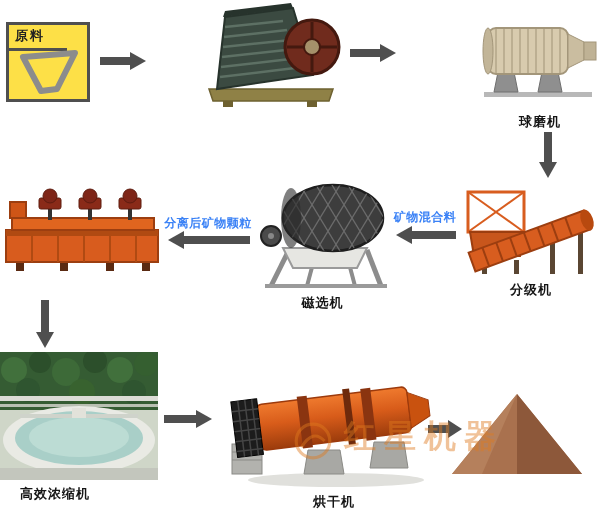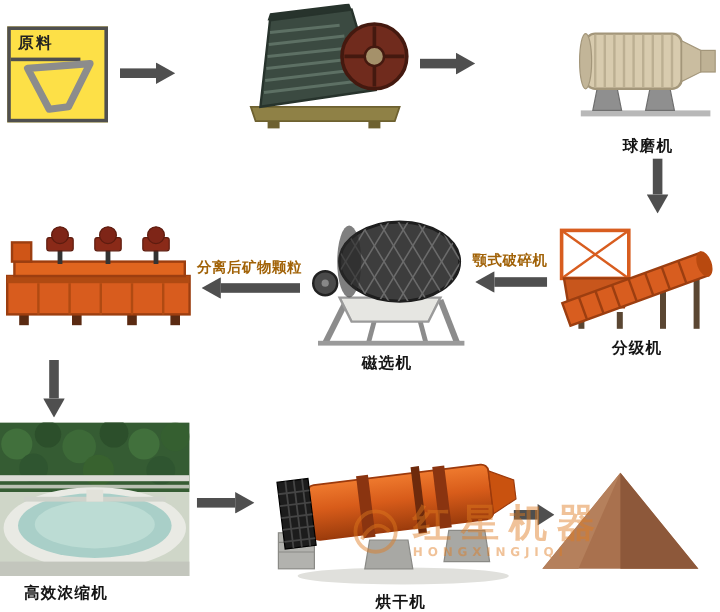--- a/index.html
+++ b/index.html
@@ -4,27 +4,27 @@
 <style>
   *{margin:0;padding:0;box-sizing:border-box;}
   body{background:#ffffff;}
   .canvas{
     position:relative;width:600px;height:510px;background:#ffffff;
     font-family:"DejaVu Sans","Liberation Sans",sans-serif;overflow:hidden;
   }
   .abs{position:absolute;}
   .label{position:absolute;font-size:13px;font-weight:700;color:#151515;letter-spacing:1px;}
   .center{text-align:center;}
-  .note{position:absolute;font-size:12px;font-weight:700;color:#a16207;text-align:center;letter-spacing:0.5px;}
+  .note{position:absolute;font-size:12px;font-weight:700;color:#3b82f6;text-align:center;letter-spacing:0.5px;}
   .raw-box{position:absolute;left:6px;top:22px;width:84px;height:80px;border:3px solid #4f4f4f;background:#fde047;}
   .raw-label{position:absolute;left:6px;top:2px;font-size:13px;font-weight:700;color:#222;letter-spacing:2px;}
   .raw-rule{position:absolute;left:0;top:23px;width:58px;height:3px;background:#4f4f4f;}
   .arrow{position:absolute;}
   .watermark{
-    position:absolute;left:292px;top:420px;display:flex;align-items:center;gap:10px;
+    position:absolute;left:292px;top:420px;display:flex;gap:10px;
     color:#e07a1e;opacity:0.45;pointer-events:none;
   }
   .wm-name{font-size:32px;font-weight:700;letter-spacing:8px;line-height:1;white-space:nowrap;}
   .wm-sub{font-size:10px;font-weight:700;letter-spacing:4px;margin-top:3px;}
 </style>
 </head>
 <body>
 
 <div class="canvas">
 
@@ -103,21 +103,21 @@
     <line x1="41.0" y1="81.3" x2="34.2" y2="62.5" stroke="#9c3e10" stroke-width="2"></line>
     <line x1="54.8" y1="76.3" x2="48.0" y2="57.5" stroke="#9c3e10" stroke-width="2"></line>
     <line x1="68.6" y1="71.2" x2="61.8" y2="52.4" stroke="#9c3e10" stroke-width="2"></line>
     <line x1="82.4" y1="66.2" x2="75.6" y2="47.4" stroke="#9c3e10" stroke-width="2"></line>
     <line x1="96.2" y1="61.2" x2="89.4" y2="42.4" stroke="#9c3e10" stroke-width="2"></line>
     <line x1="110.0" y1="56.1" x2="103.2" y2="37.3" stroke="#9c3e10" stroke-width="2"></line>
     <ellipse cx="125" cy="40" rx="6" ry="11" fill="#b8490f" transform="rotate(-20 125 40)"></ellipse>
   </svg>
   <span class="label center" style="left:462px;top:281px;width:138px">分级机</span>
 
-  <span class="note" style="left:392px;top:209px;width:66px">颚式破碎机</span>
+  <span class="note" style="left:392px;top:209px;width:66px">矿物混合料</span>
   <svg class="arrow" style="left:396px;top:226px" width="60" height="18">
     <polygon points="16,0 0,9 16,18" fill="#4f4f4f"></polygon>
       <rect x="16" y="5" width="44" height="8" fill="#4f4f4f"></rect>
   </svg>
 
   <svg class="abs" style="left:255px;top:178px" width="137" height="114" viewBox="0 0 137 114">
     <defs>
         <clipPath id="msclip">
           <ellipse cx="78" cy="40" rx="50" ry="33"></ellipse>
         </clipPath>
@@ -259,17 +259,16 @@
     <polygon points="69,4 34,84 4,84" fill="#b5805c"></polygon>
   </svg>
 
   <div class="watermark">
     <svg width="42" height="42" viewBox="0 0 40 40">
       <circle cx="20" cy="20" r="16" fill="none" stroke="currentColor" stroke-width="3"></circle>
       <path d="M9,26 Q20,8 31,20" fill="none" stroke="currentColor" stroke-width="3"></path>
     </svg>
     <div class="wm-text">
       <div class="wm-name">红星机器</div>
-      <div class="wm-sub">HONGXINGJIQI</div>
     </div>
   </div>
 
 </div>
 
 </body></html>

